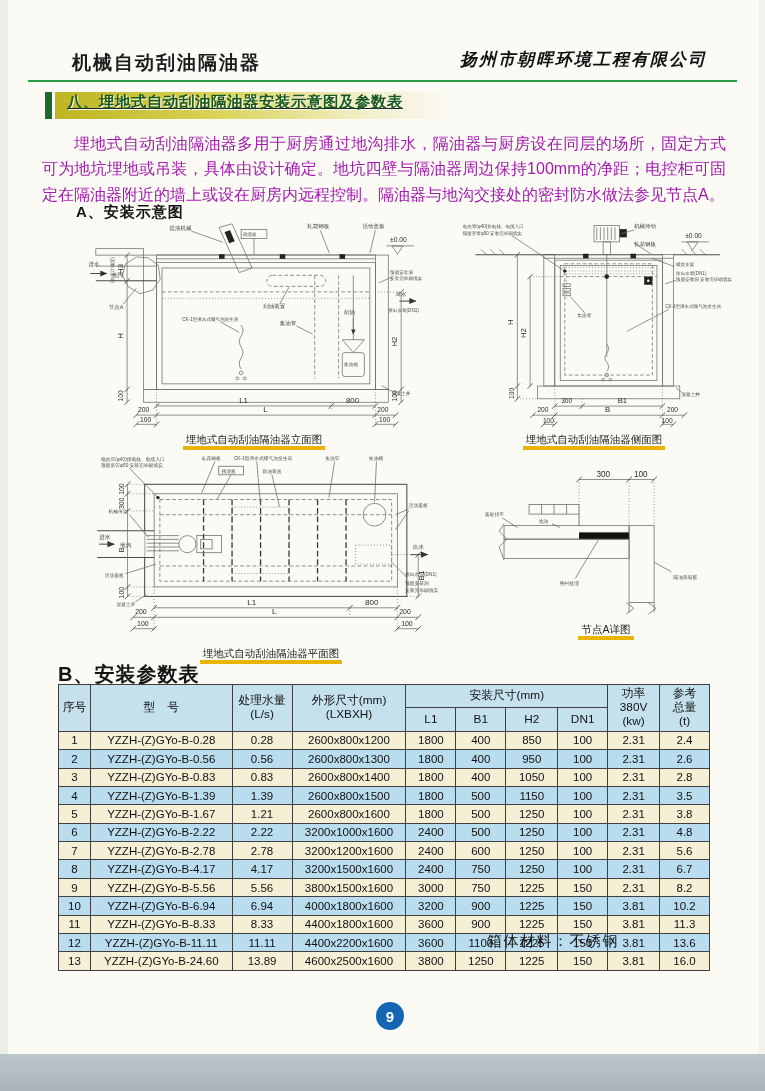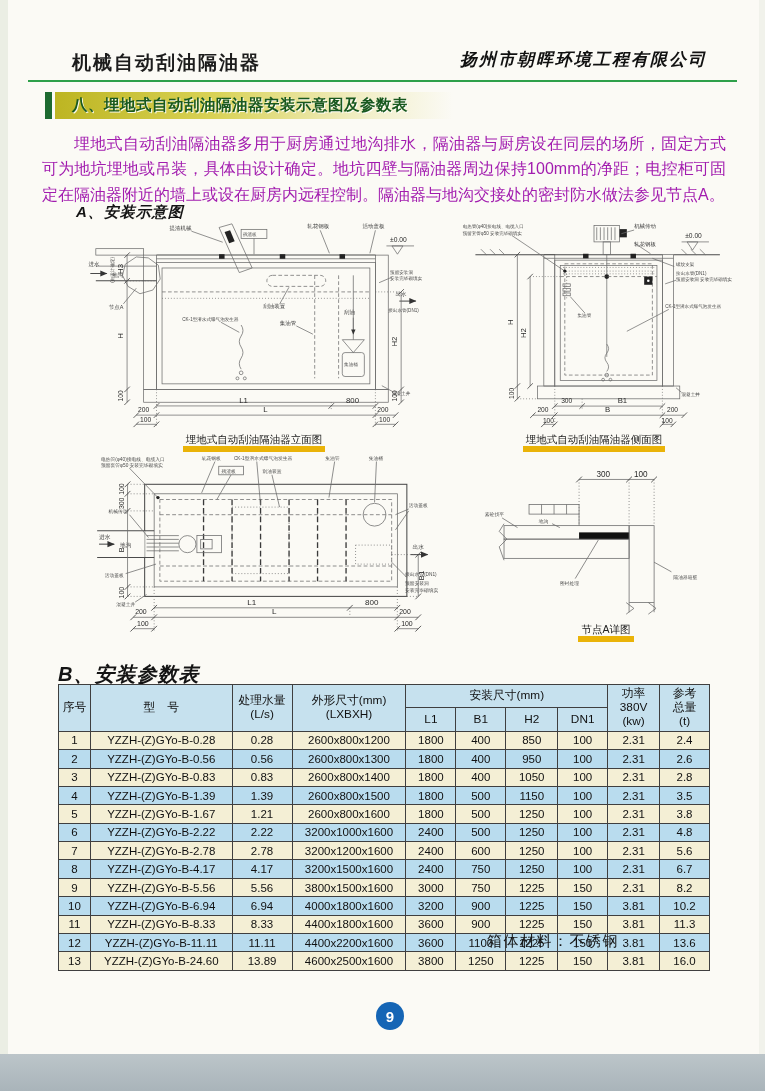--- a/index.html
+++ b/index.html
@@ -11,29 +11,29 @@
        background:linear-gradient(180deg,var(--scan-strip,#bcc5c9),#a9b4ba);}
   .abs{position:absolute;}
   
   .product-title{left:72px;top:50px;font-size:19px;font-weight:bold;letter-spacing:2px;}
   .company-name{right:58px;top:48px;font-size:17px;font-weight:bold;font-style:italic;
        font-family:Liberation Sans, sans-serif;letter-spacing:2px;color:#111;}
   .green-rule{left:28px;right:28px;top:80px;height:2px;background:var(--line-green,#2ea04a);}
   
   .banner{left:45px;top:92px;width:408px;height:27px;display:flex;align-items:stretch;}
   .banner-bar{width:7px;background:var(--banner-bar,#1d6a30);margin-right:3px;}
-  .banner-body{flex:1;display:flex;align-items:center;padding-left:17px;
-       background:linear-gradient(90deg,var(--banner-gold,#bdb522) 0%,#d9d255 40%,#f2efc9 78%,rgba(251,250,245,0) 100%);}
+  .banner-body{flex:1;display:flex;align-items:flex-start;padding-left:12px;
+       background:linear-gradient(90deg,var(--banner-gold,#bdb522) 0%,#d9d255 40%,#f2efc9 78%,rgba(251,250,245,0) 100%);text-decoration:underline;}
   .banner-text{font-size:15.5px;font-weight:bold;color:var(--banner-text,#19591f);
        text-shadow:1px 1px 0 rgba(255,255,255,.9);letter-spacing:.5px;}
   .intro{left:42px;top:131px;width:684px;font-size:16px;line-height:1.58;
        text-align:justify;text-indent:2em;color:#a21caf;}
-  .part-title{font-size:15px;font-weight:bold;letter-spacing:1px;color:#141414;font-style:italic;}
+  .part-title{font-size:15px;font-weight:bold;letter-spacing:1px;color:#141414;}
   .caption{text-align:center;font-size:10.5px;color:#222;margin-top:1px;}
-  .caption span{border-bottom:6px solid #eab308;padding:0 3px 1px;}
+  .caption span{border-bottom:4px solid #eab308;padding:0 3px 1px;}
   
   svg text{font-family:"Liberation Sans","DejaVu Sans",sans-serif;}
   .ln{stroke:#6b6b6b;stroke-width:.8;fill:none;}
   .lnk{stroke:#4a4a4a;stroke-width:1.1;fill:none;}
   .dash{stroke-dasharray:4 2.5;}
   .bdash{stroke:#3a3a3a;stroke-width:1.4;stroke-dasharray:6 3;fill:none;}
   .dot{stroke-dasharray:1 2.2;}
   .tick{stroke:#444;stroke-width:.9;}
   text.t{font-size:6px;fill:#3d3d3d;}
   text.t2{font-size:5px;fill:#4a4a4a;}
@@ -375,20 +375,21 @@
     <text class="d" transform="rotate(-90 352 130)" x="352" y="130" text-anchor="middle">B1</text>
     <text class="d" x="166" y="161">L1</text>
     <text class="d" x="290" y="161">800</text>
     <text class="d2" x="48" y="171">200</text>
     <text class="d" x="192" y="171">L</text>
     <text class="d2" x="326" y="171">200</text>
     <text class="d2" x="50" y="183">100</text>
     <text class="d2" x="328" y="183">100</text>
   </g>
 </svg>
+<div class="caption"><span>埋地式自动刮油隔油器平面图</span></div>
 </div>
 
 <div class="abs" style="left:478px;top:466px;width:256px;">
 <svg width="256" height="152" viewBox="0 0 256 158">
   <g>
     <line x1="100" y1="14" x2="178" y2="14" class="ln"></line>
     <path class="tick" d="M97 17 l6 -6 M149 17 l6 -6 M175 17 l6 -6"></path>
     <line x1="100" y1="14" x2="100" y2="60" class="ln dot"></line>
     <line x1="152" y1="14" x2="152" y2="60" class="ln dot"></line>
     <line x1="178" y1="14" x2="178" y2="60" class="ln dot"></line>

